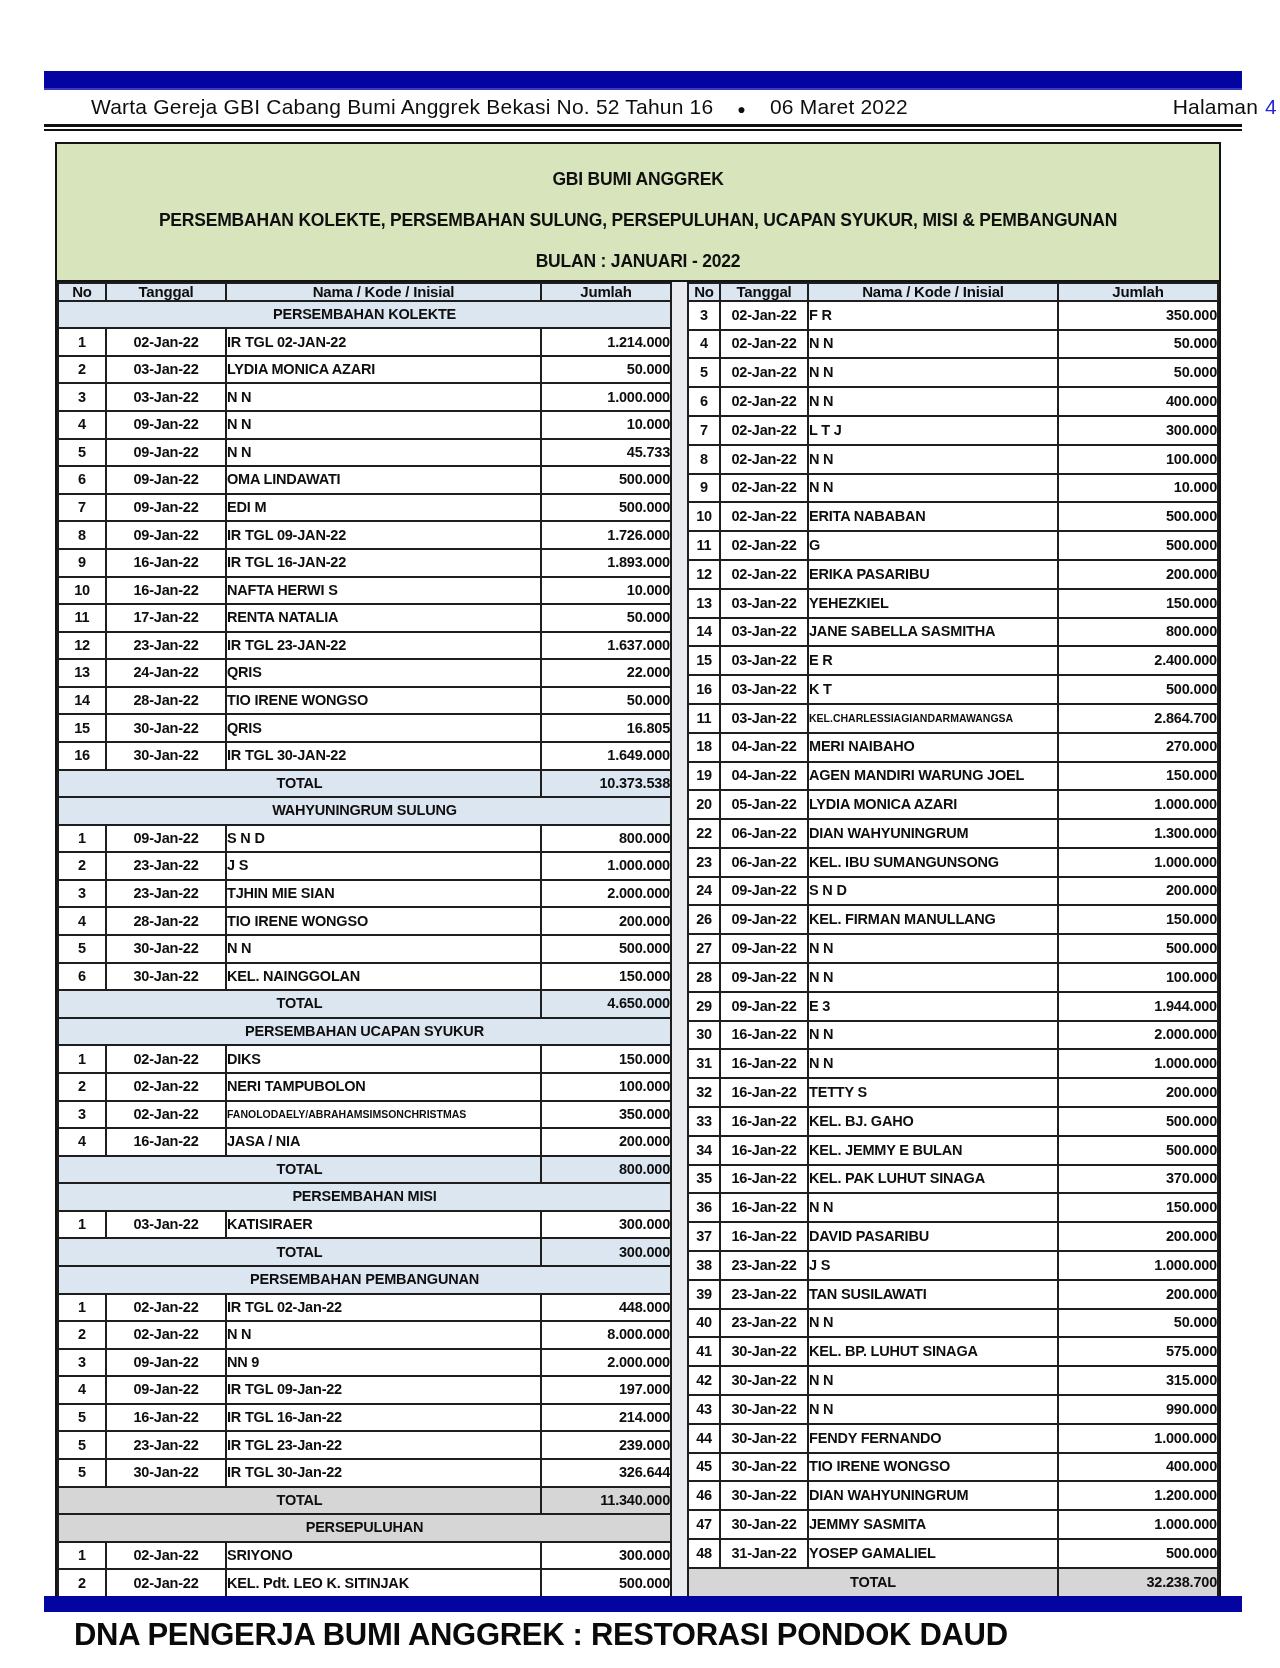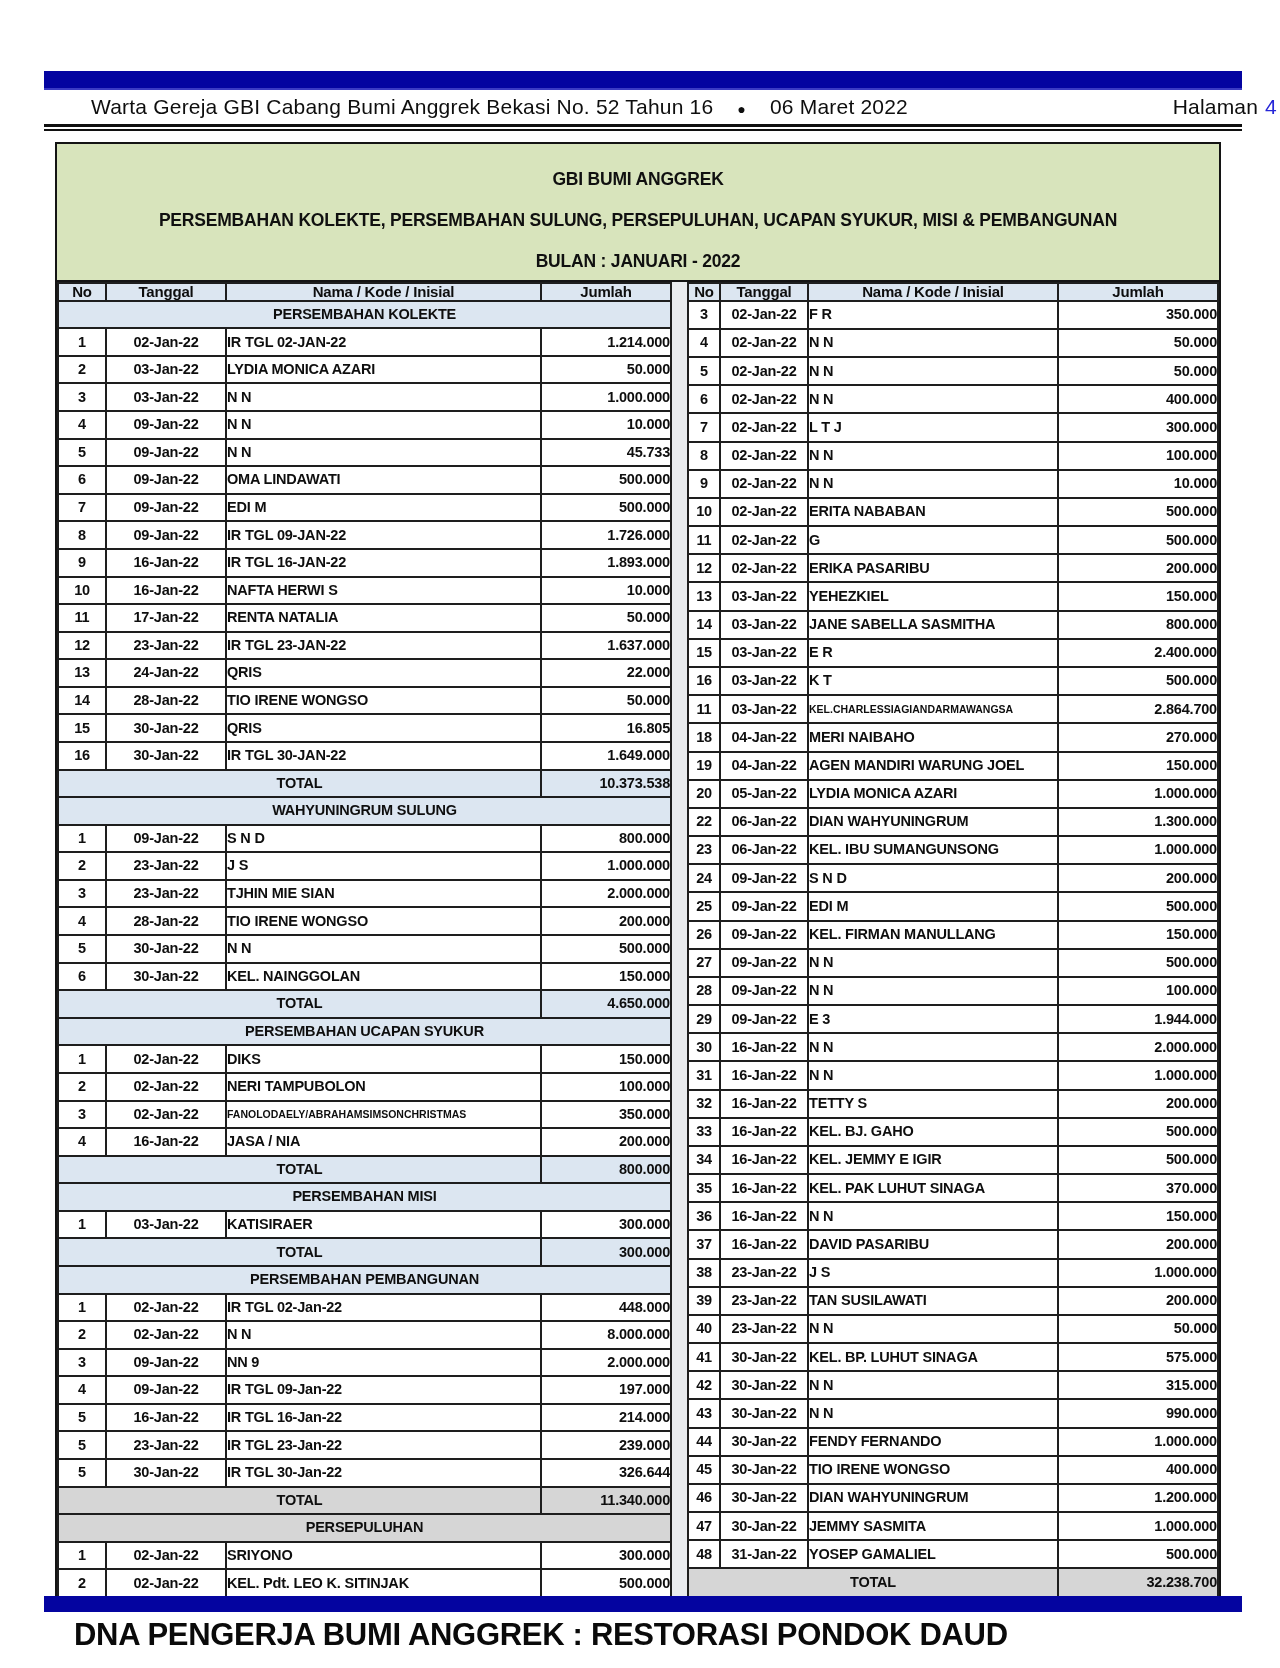--- a/index.html
+++ b/index.html
@@ -477,26 +477,20 @@
             <td class="nama">KEL. IBU SUMANGUNSONG</td>
             <td class="num">1.000.000</td>
           </tr>
           <tr>
             <td class="c-no">24</td>
             <td class="c-tgl">09-Jan-22</td>
             <td class="nama">S N D</td>
             <td class="num">200.000</td>
           </tr>
           <tr>
-            <td class="c-no">25</td>
-            <td class="c-tgl">09-Jan-22</td>
-            <td class="nama">EDI M</td>
-            <td class="num">500.000</td>
-          </tr>
-          <tr>
             <td class="c-no">26</td>
             <td class="c-tgl">09-Jan-22</td>
             <td class="nama">KEL. FIRMAN MANULLANG</td>
             <td class="num">150.000</td>
           </tr>
           <tr>
             <td class="c-no">27</td>
             <td class="c-tgl">09-Jan-22</td>
             <td class="nama">N N</td>
             <td class="num">500.000</td>
@@ -533,21 +527,21 @@
           </tr>
           <tr>
             <td class="c-no">33</td>
             <td class="c-tgl">16-Jan-22</td>
             <td class="nama">KEL. BJ. GAHO</td>
             <td class="num">500.000</td>
           </tr>
           <tr>
             <td class="c-no">34</td>
             <td class="c-tgl">16-Jan-22</td>
-            <td class="nama">KEL. JEMMY E IGIR</td>
+            <td class="nama">KEL. JEMMY E BULAN</td>
             <td class="num">500.000</td>
           </tr>
           <tr>
             <td class="c-no">35</td>
             <td class="c-tgl">16-Jan-22</td>
             <td class="nama">KEL. PAK LUHUT SINAGA</td>
             <td class="num">370.000</td>
           </tr>
           <tr>
             <td class="c-no">36</td>

